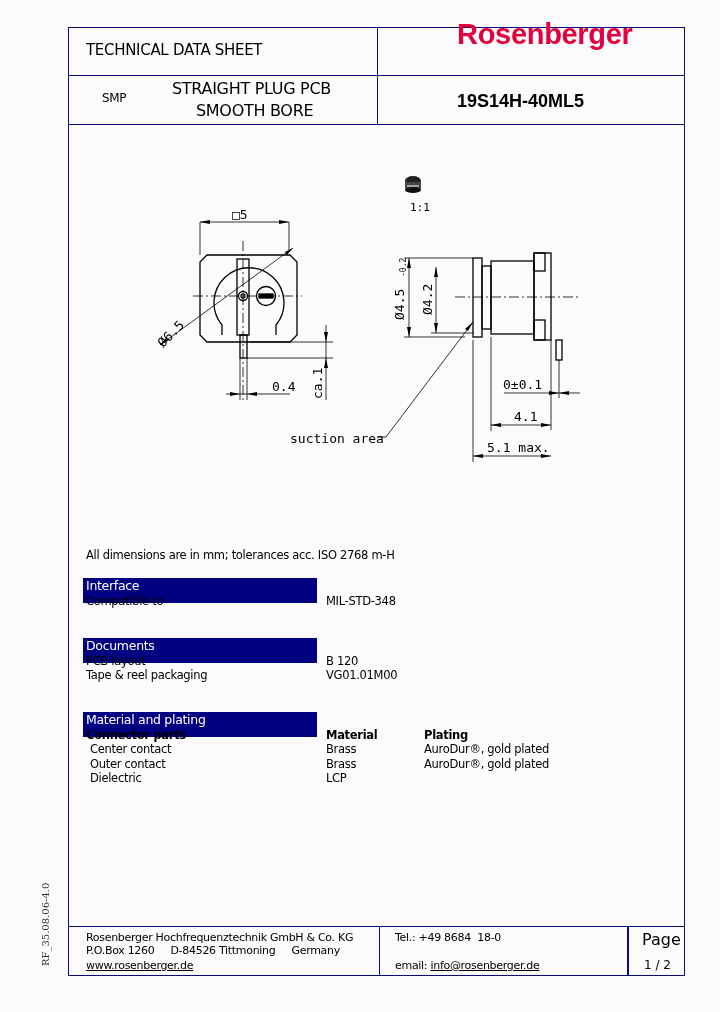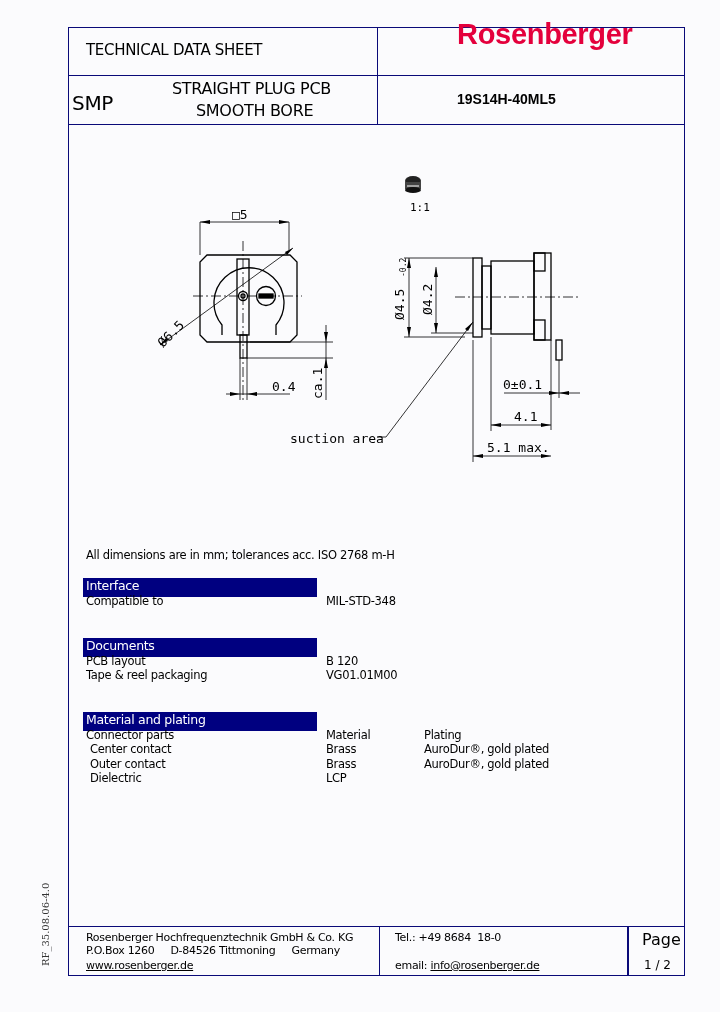--- a/index.html
+++ b/index.html
@@ -4,42 +4,42 @@
 <style>
   html, body { margin:0; padding:0; }
   body { width:720px; height:1012px; background:#fbfbfd; position:relative; overflow:hidden;
          font-family:"DejaVu Sans", sans-serif; color:#000; }
   .frame { position:absolute; left:68px; top:27px; width:617px; height:949px; border:1.5px solid #0a0a78; box-sizing:border-box; }
   .hline { position:absolute; height:0; border-top:1.5px solid #0a0a78; }
   .vline { position:absolute; width:0; border-left:1.5px solid #0a0a78; }
   .abs { position:absolute; white-space:nowrap; }
   .hdr-title { font-size:15px; letter-spacing:-0.3px;text-align:center; }
   .logo { color:#e4003c; font-family:"Liberation Sans", sans-serif; font-weight:bold; font-size:29px; letter-spacing:-0.3px; }
-  .partno { font-family:"Liberation Sans", sans-serif; font-weight:bold; font-size:14px; }
+  .partno { font-family:"Liberation Sans", sans-serif; font-weight:bold; font-size:18px; }
   .sm { font-size:11.5px; letter-spacing:-0.3px; }
-  .section-bar { position:absolute; left:83px; width:234px; height:19px; background:#000080; color:#fff; font-size:12.5px; line-height:16px; padding-left:3px; box-sizing:border-box; letter-spacing:-0.3px; }
-  .b { font-weight:normal;text-align:right; }
+  .section-bar { position:absolute; left:83px; width:234px; height:25px; background:#000080; color:#fff; font-size:12.5px; line-height:16px; padding-left:3px; box-sizing:border-box; letter-spacing:-0.3px; }
+  .b { font-weight:bold;text-align:right; }
   .foot { font-size:11px; letter-spacing:-0.3px; }
   a { color:#000;text-align:right; }
   svg text { font-family:"DejaVu Sans Mono", monospace; }
 </style>
 </head>
 <body>
 
 <div class="frame"></div>
 <div class="hline" style="left:68px;top:75px;width:617px"></div>
 <div class="hline" style="left:68px;top:124px;width:617px"></div>
 <div class="vline" style="left:377px;top:27px;height:97px"></div>
 <div class="hline" style="left:68px;top:926px;width:617px"></div>
 <div class="vline" style="left:379px;top:926px;height:50px"></div>
 <div class="vline" style="left:627px;top:926px;height:50px;border-left-width:2.5px"></div>
 
 <div class="abs hdr-title" style="left:86px;top:41px">TECHNICAL DATA SHEET</div>
 <div class="abs logo" style="left:457px;top:18px">Rosenberger</div>
-<div class="abs hdr-title" style="left:72px;top:91px;font-size:20px">SMP</div>
+<div class="abs hdr-title" style="left:102px;top:91px;font-size:12px">SMP</div>
 <div class="abs hdr-title" style="left:172px;top:79px;font-size:16px">STRAIGHT PLUG PCB</div>
 <div class="abs hdr-title" style="left:196px;top:101px;font-size:16px">SMOOTH BORE</div>
 <div class="abs partno" style="left:457px;top:91px">19S14H-40ML5</div>
 
 <svg style="position:absolute;left:0;top:0" width="720" height="540" viewBox="0 0 720 540">
   <g stroke="#000" fill="none" stroke-width="1.3">
 
     <path d="M207,255 L290,255 L297,262 L297,335 L290,342 L207,342 L200,335 L200,262 Z"></path>
 
     <path d="M222,335 L222,325 A35,35 0 1 1 276,325 L276,335"></path>

